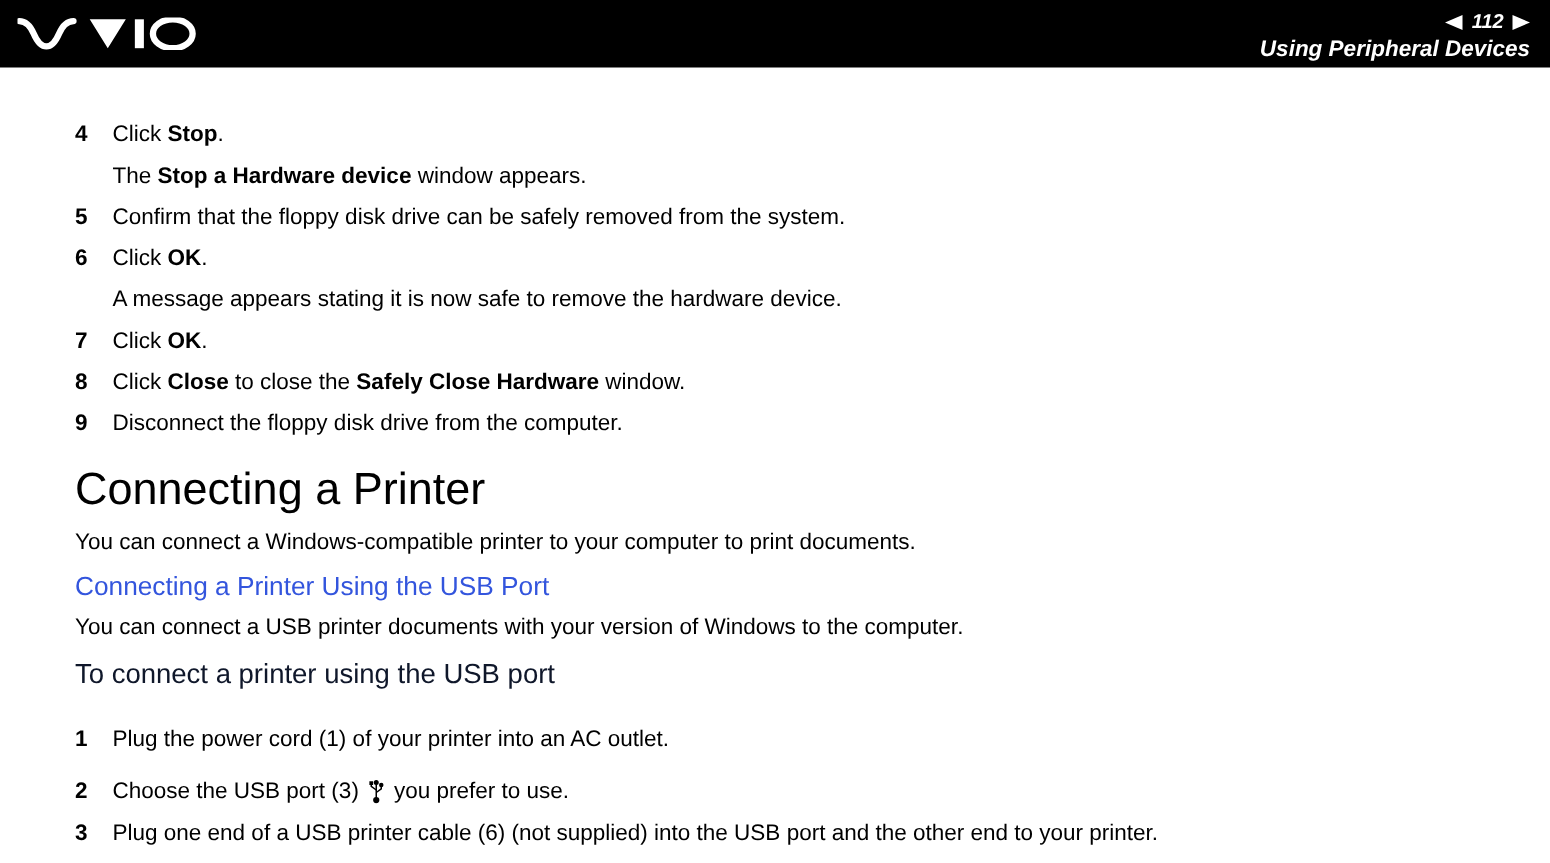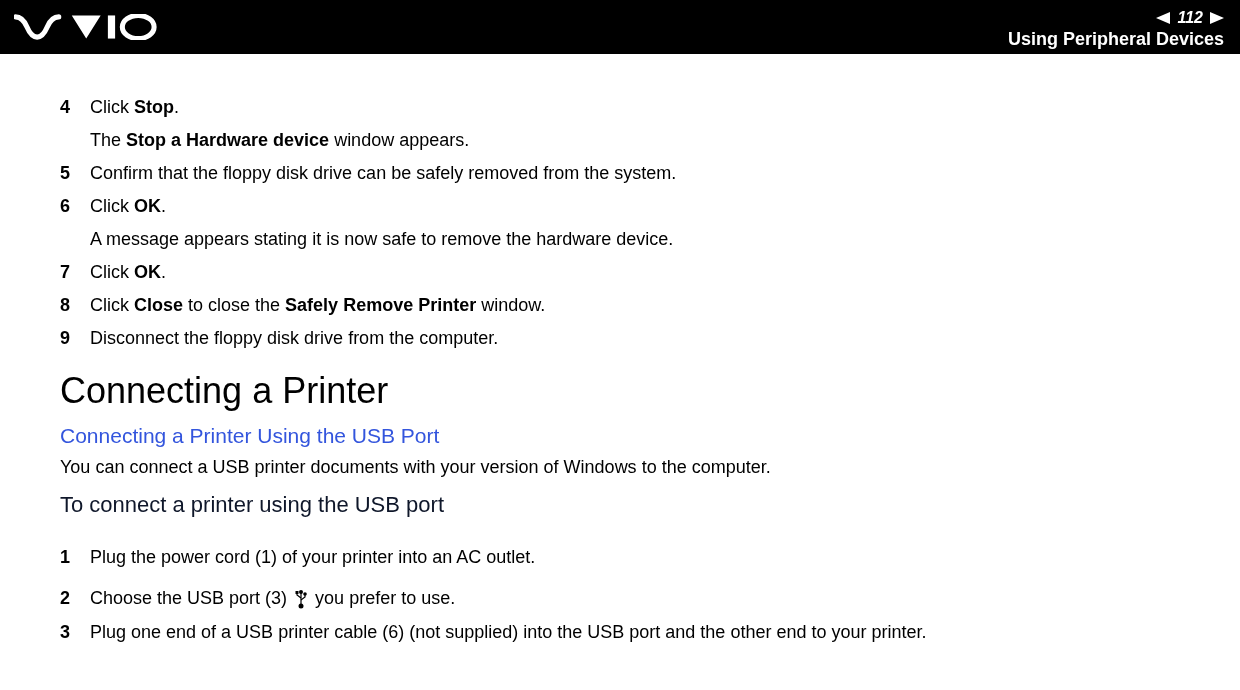--- a/index.html
+++ b/index.html
@@ -49,20 +49,21 @@
     }
     .page-num {
       font-style: italic;
       font-weight: bold;
       font-size: 16px;
       padding: 0 3px;
     }
     .header-title {
       font-weight: bold;
       font-size: 18px;
+      font-style: italic;
     }
     .content {
       padding: 40px 60px 20px 60px;
     }
     .step-row {
       display: flex;
       align-items: baseline;
       margin-bottom: 6px;
       font-size: 18px;
       line-height: 1.5;
@@ -166,29 +167,30 @@
         <div class="step-num">6</div>
         <div class="step-text">Click <b>OK</b>.</div>
       </div>
       <div class="step-sub">A message appears stating it is now safe to remove the hardware device.</div>
       <div class="step-row">
         <div class="step-num">7</div>
         <div class="step-text">Click <b>OK</b>.</div>
       </div>
       <div class="step-row">
         <div class="step-num">8</div>
-        <div class="step-text">Click <b>Close</b> to close the <b>Safely Remove Printer</b> window.</div>
+        <div class="step-text">Click <b>Close</b> to close the <b>Safely Close Hardware</b> window.</div>
       </div>
       <div class="step-row">
         <div class="step-num">9</div>
         <div class="step-text">Disconnect the floppy disk drive from the computer.</div>
       </div>
     </div>
 
   <h2 class="heading-1">Connecting a Printer</h2>
+  <p class="body-text">You can connect a Windows-compatible printer to your computer to print documents.</p>
 
   <h3 class="heading-2">Connecting a Printer Using the USB Port</h3>
   <p class="body-text">You can connect a USB printer documents with your version of Windows to the computer.</p>
 
   <h4 class="heading-3">To connect a printer using the USB port</h4>
 
   <div id="steps-b-container">
       <div class="step-row" style="margin-bottom: 14px;">
         <div class="step-num">1</div>
         <div class="step-text">Plug the power cord (1) of your printer into an AC outlet.</div>

